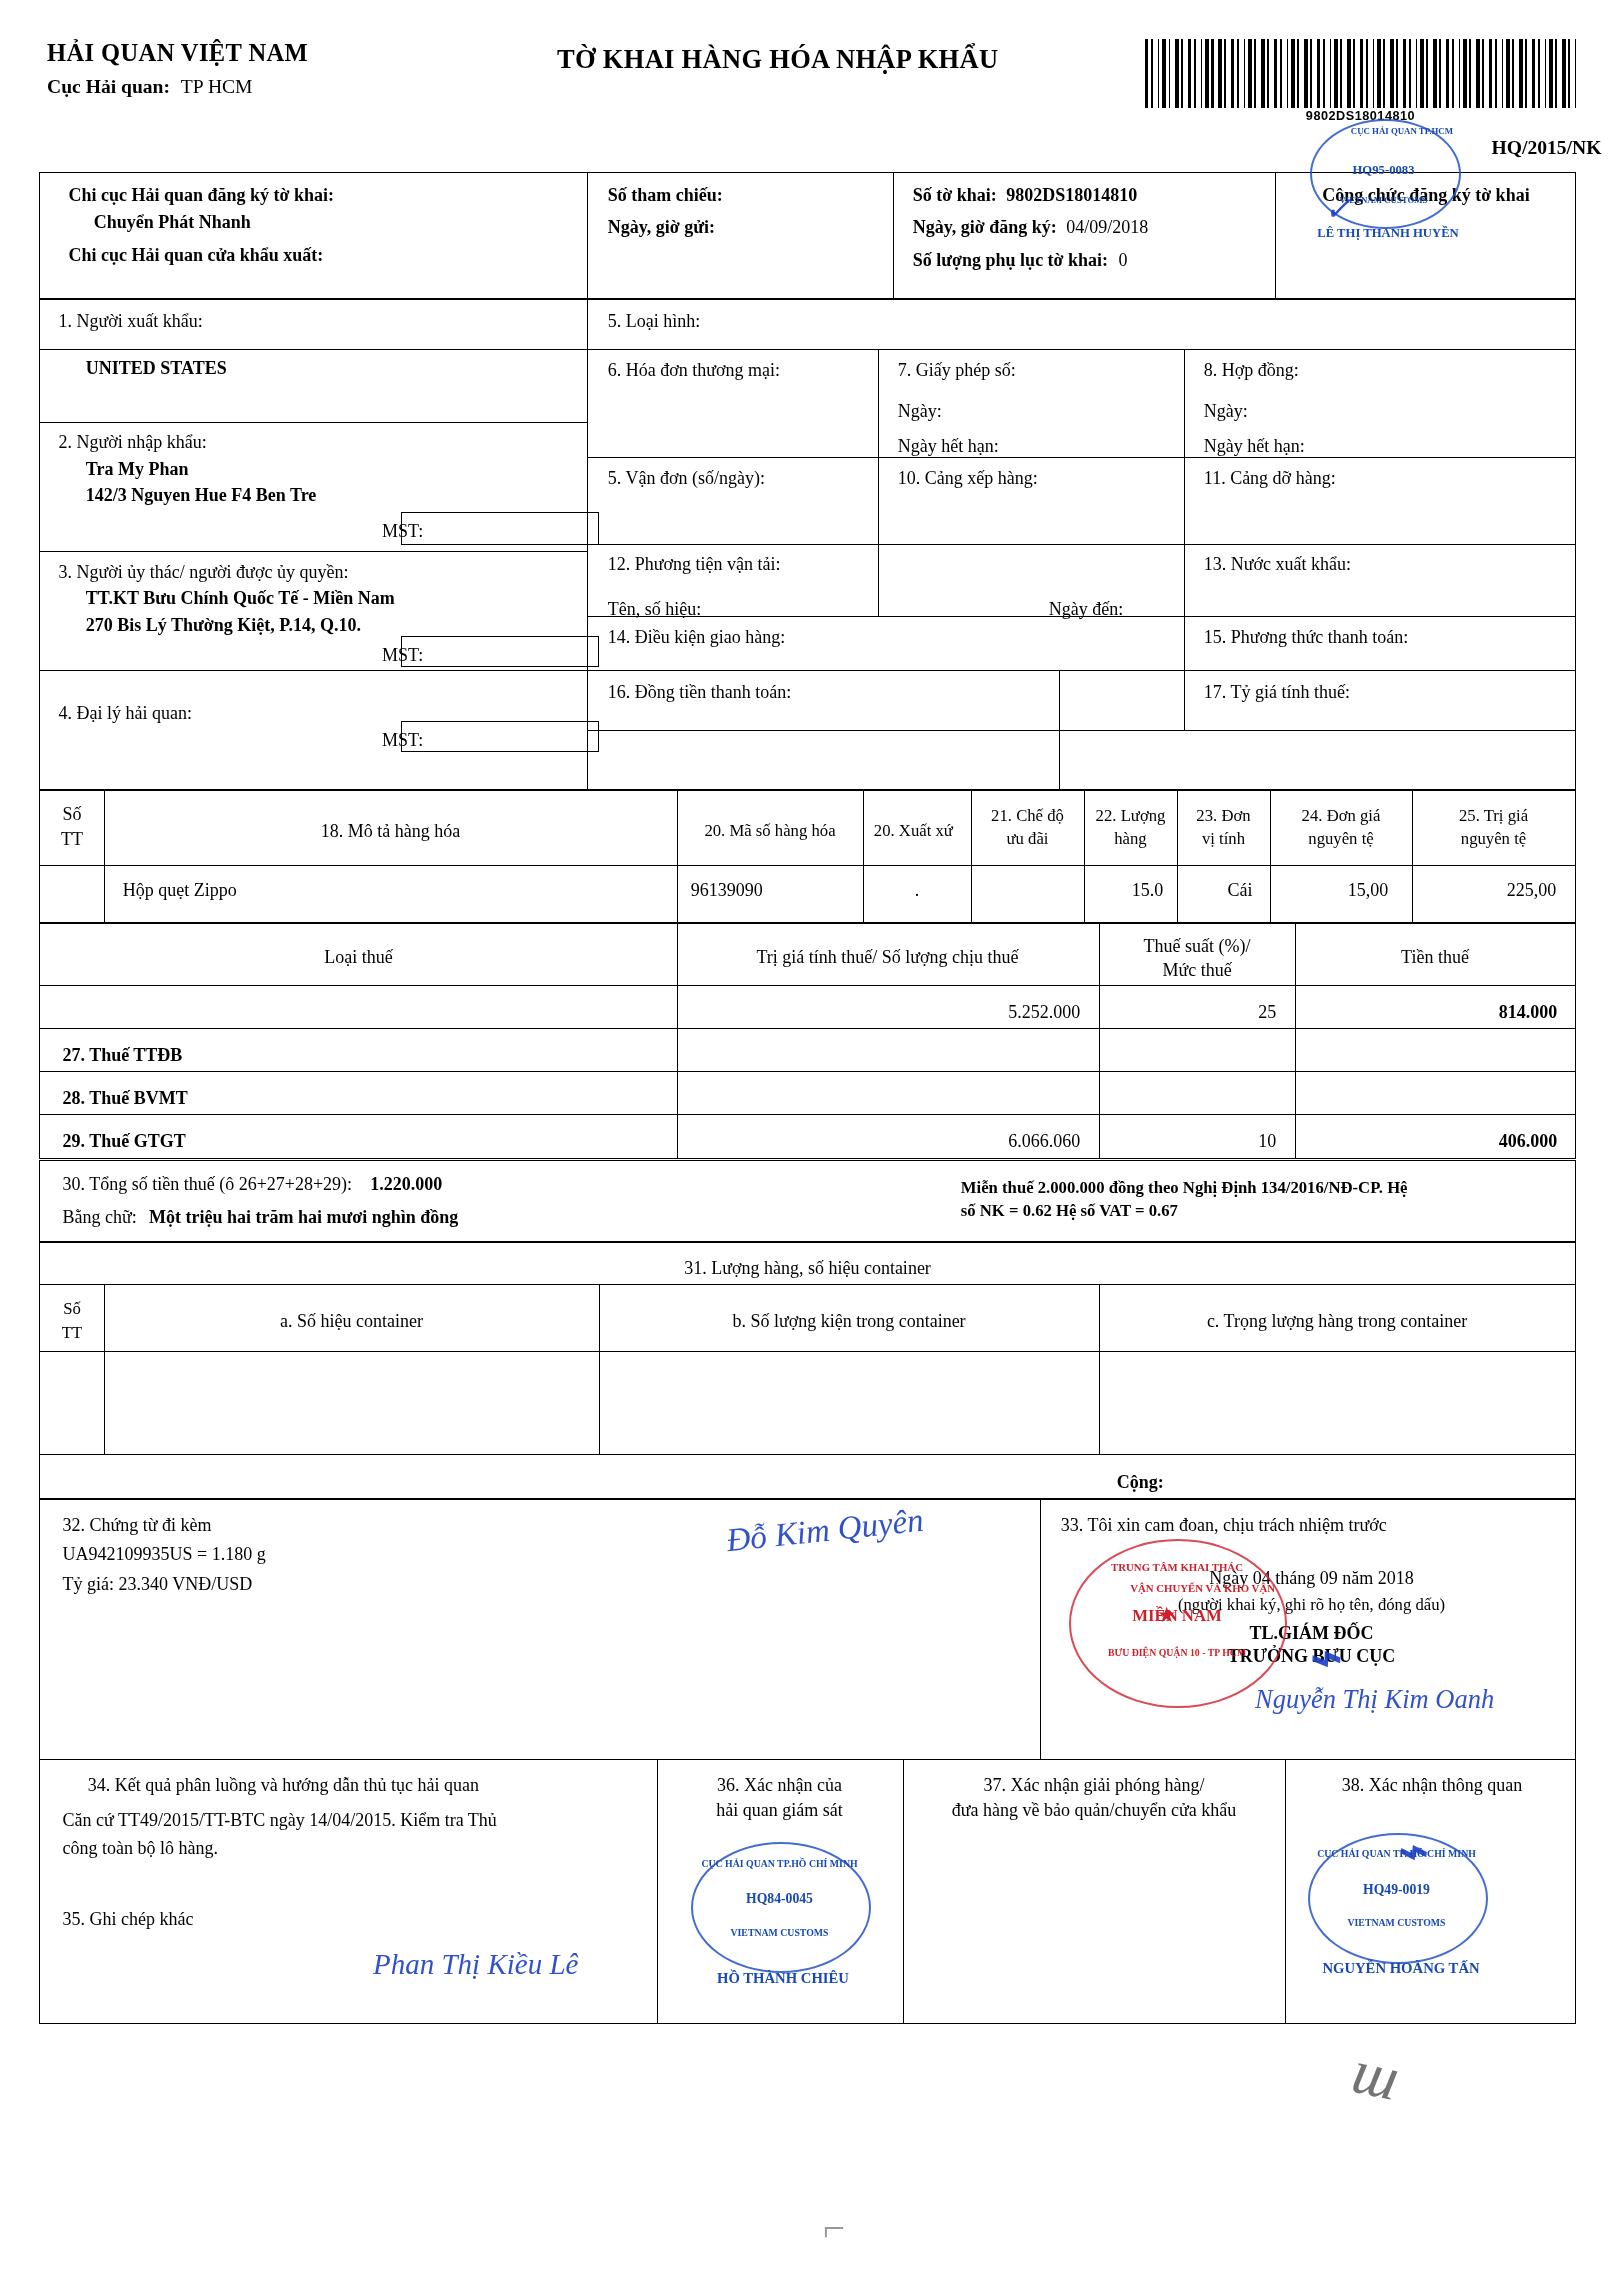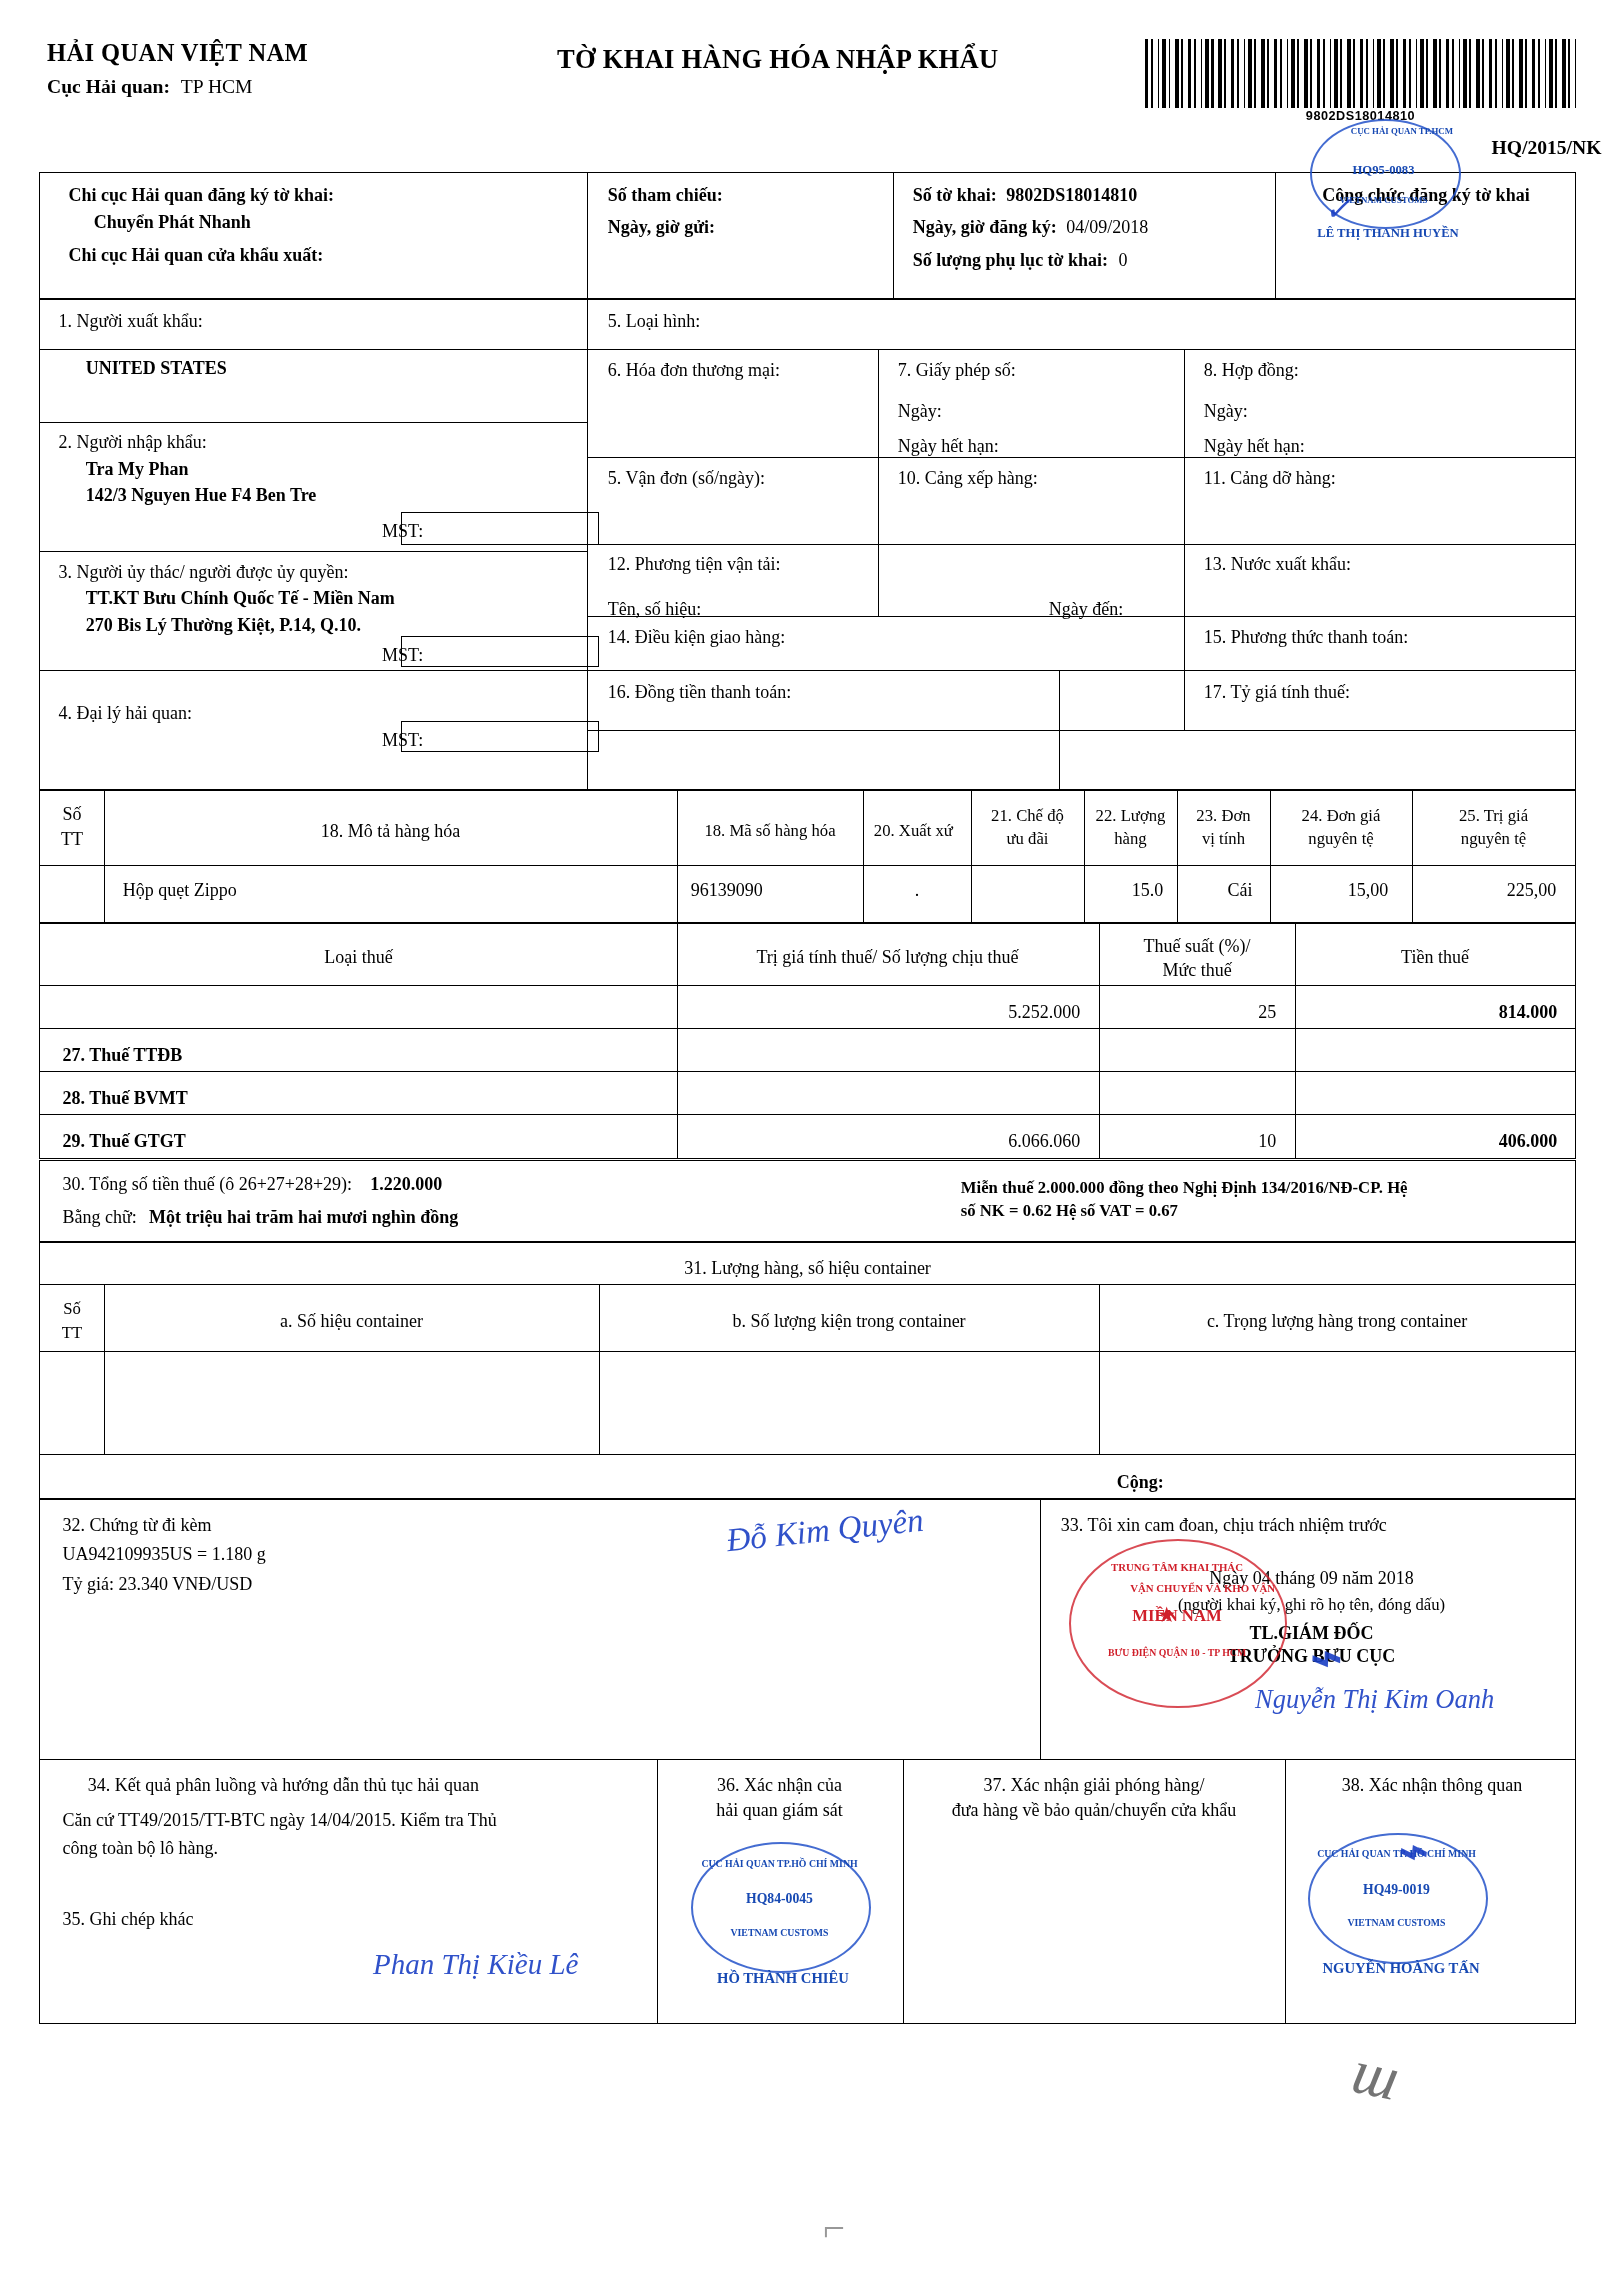--- a/index.html
+++ b/index.html
@@ -260,21 +260,21 @@
     <div class="vline" style="left:823px; top:0; height:131px;"></div>
     <div class="vline" style="left:931px; top:0; height:131px;"></div>
     <div class="vline" style="left:1044px; top:0; height:131px;"></div>
     <div class="vline" style="left:1137px; top:0; height:131px;"></div>
     <div class="vline" style="left:1230px; top:0; height:131px;"></div>
     <div class="vline" style="left:1372px; top:0; height:131px;"></div>
 
     <div class="cell c" style="left:0px; top:5.9px; width:64px;">Số</div>
     <div class="cell c" style="left:0px; top:31px; width:64px;">TT</div>
     <div class="cell c" style="left:64px; top:23.5px; width:573px;">18. Mô tả hàng hóa</div>
-    <div class="cell c sm" style="left:637px; top:23.5px; width:186px;">18. Mã số hàng hóa</div>
+    <div class="cell c sm" style="left:637px; top:23.5px; width:186px;">20. Mã số hàng hóa</div>
     <div class="cell c sm" style="left:931px; top:23.5px; width:0px; white-space:nowrap; transform:translateX(-106px);">20. Xuất xứ</div>
     <div class="cell c sm" style="left:931px; top:7.8px; width:113px;">21. Chế độ</div>
     <div class="cell c sm" style="left:931px; top:31px; width:113px;">ưu đãi</div>
     <div class="cell c sm" style="left:1044px; top:7.8px; width:93px;">22. Lượng</div>
     <div class="cell c sm" style="left:1044px; top:31px; width:93px;">hàng</div>
     <div class="cell c sm" style="left:1137px; top:7.8px; width:93px;">23. Đơn</div>
     <div class="cell c sm" style="left:1137px; top:31px; width:93px;">vị tính</div>
     <div class="cell c sm" style="left:1230px; top:7.8px; width:142px;">24. Đơn giá</div>
     <div class="cell c sm" style="left:1230px; top:31px; width:142px;">nguyên tệ</div>
     <div class="cell c sm" style="left:1372px; top:7.8px; width:163px;">25. Trị giá</div>

